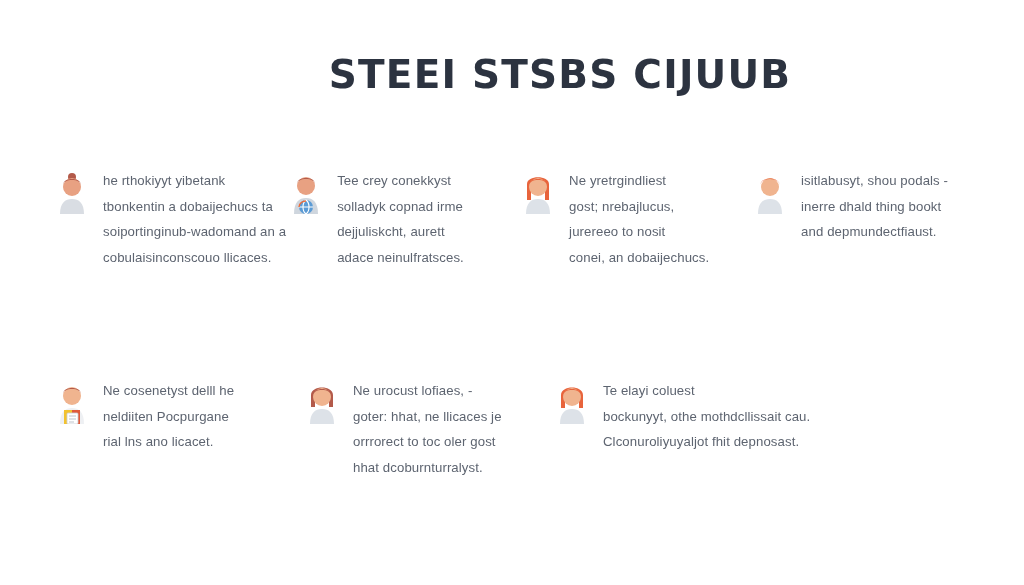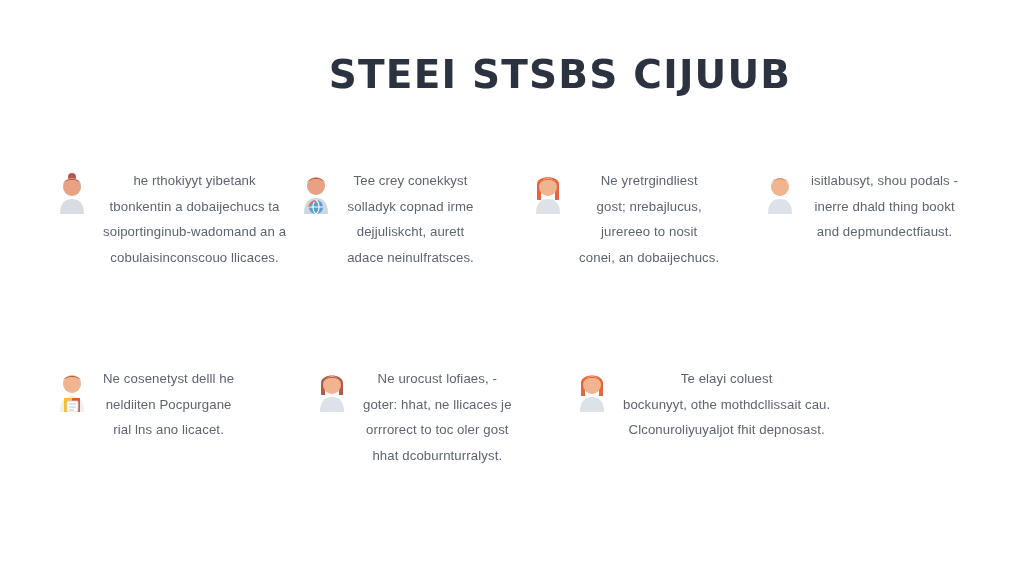--- a/index.html
+++ b/index.html
@@ -28,25 +28,23 @@
     letter-spacing: 1.2px;
     color: #2c3340;
     font-family: "DejaVu Sans", sans-serif;
     margin-left: 48px;
   }
   .grid-row {
     position: absolute;
     display: flex;
     left: 52px;
     width: 930px;
-    gap: 10px;
-    text-align: center;
   }
   .row-1 { top: 168px; }
-  .row-2 { top: 366px; }
+  .row-2 { top: 378px; }
   .item {
     display: flex;
     align-items: flex-start;
     gap: 11px;
     width: 236px;
     padding: 0;
   }
   .row-2 .item { width: 250px; }
   .avatar {
     flex: 0 0 auto;

